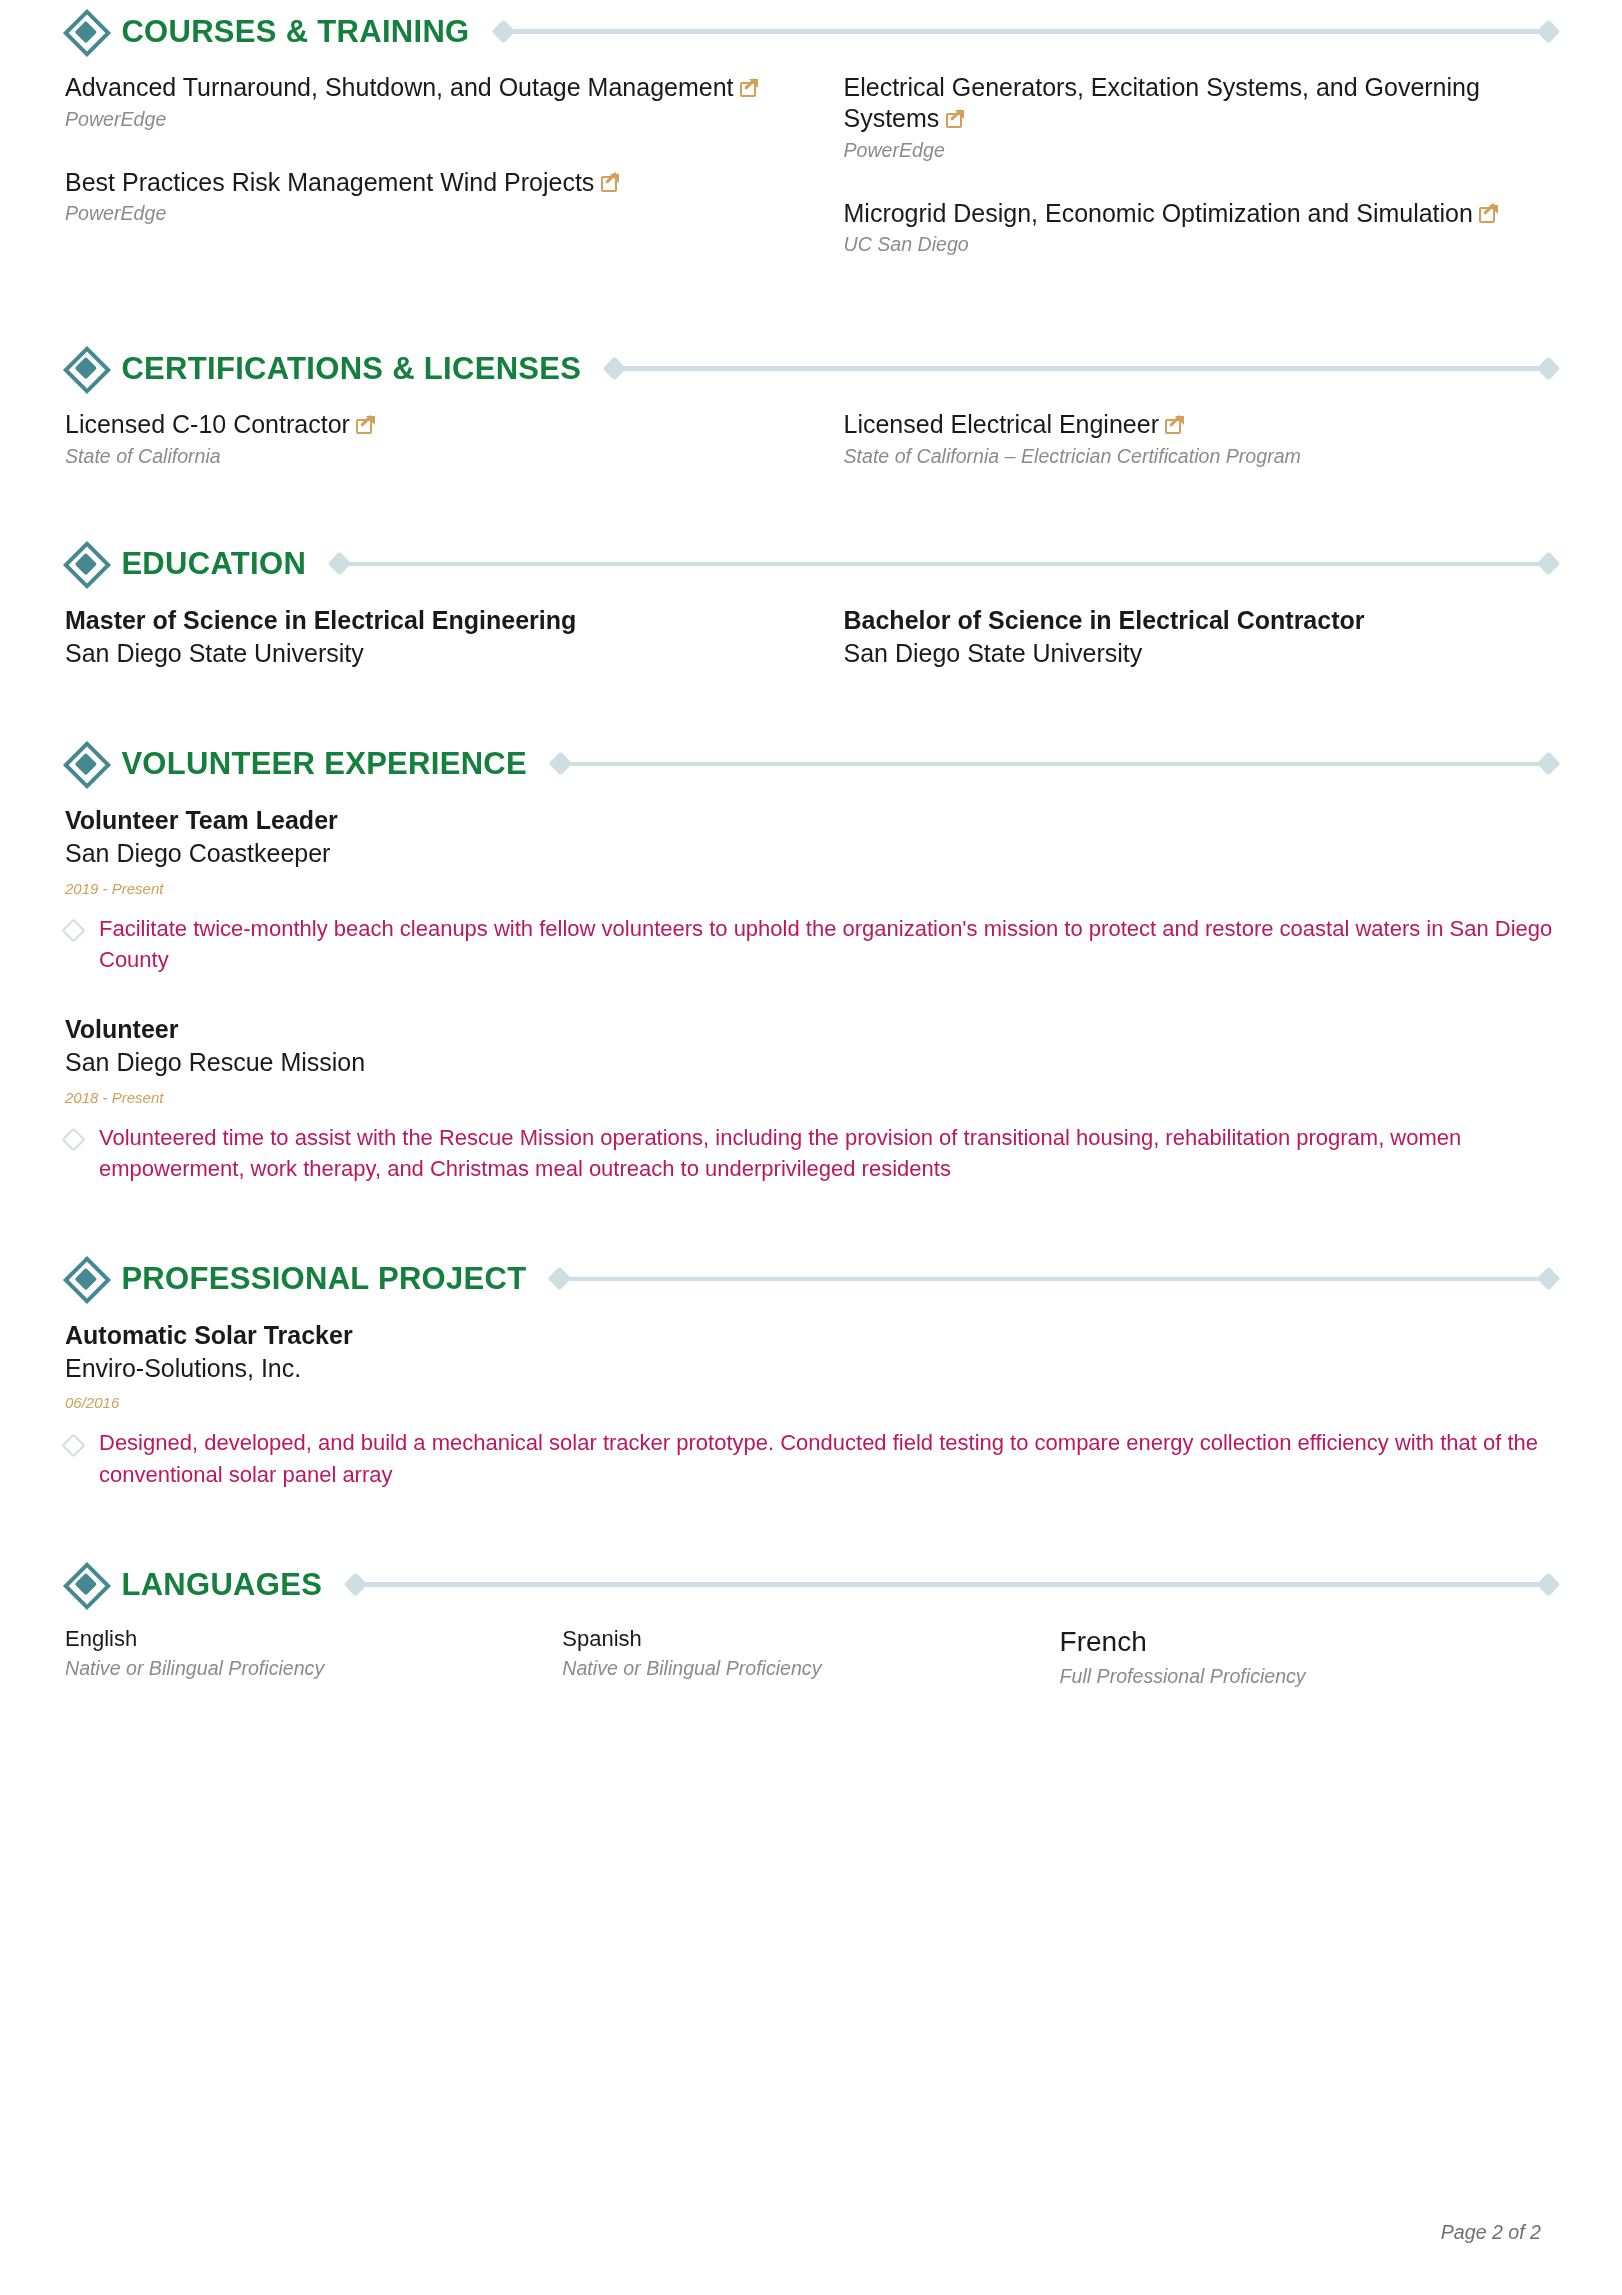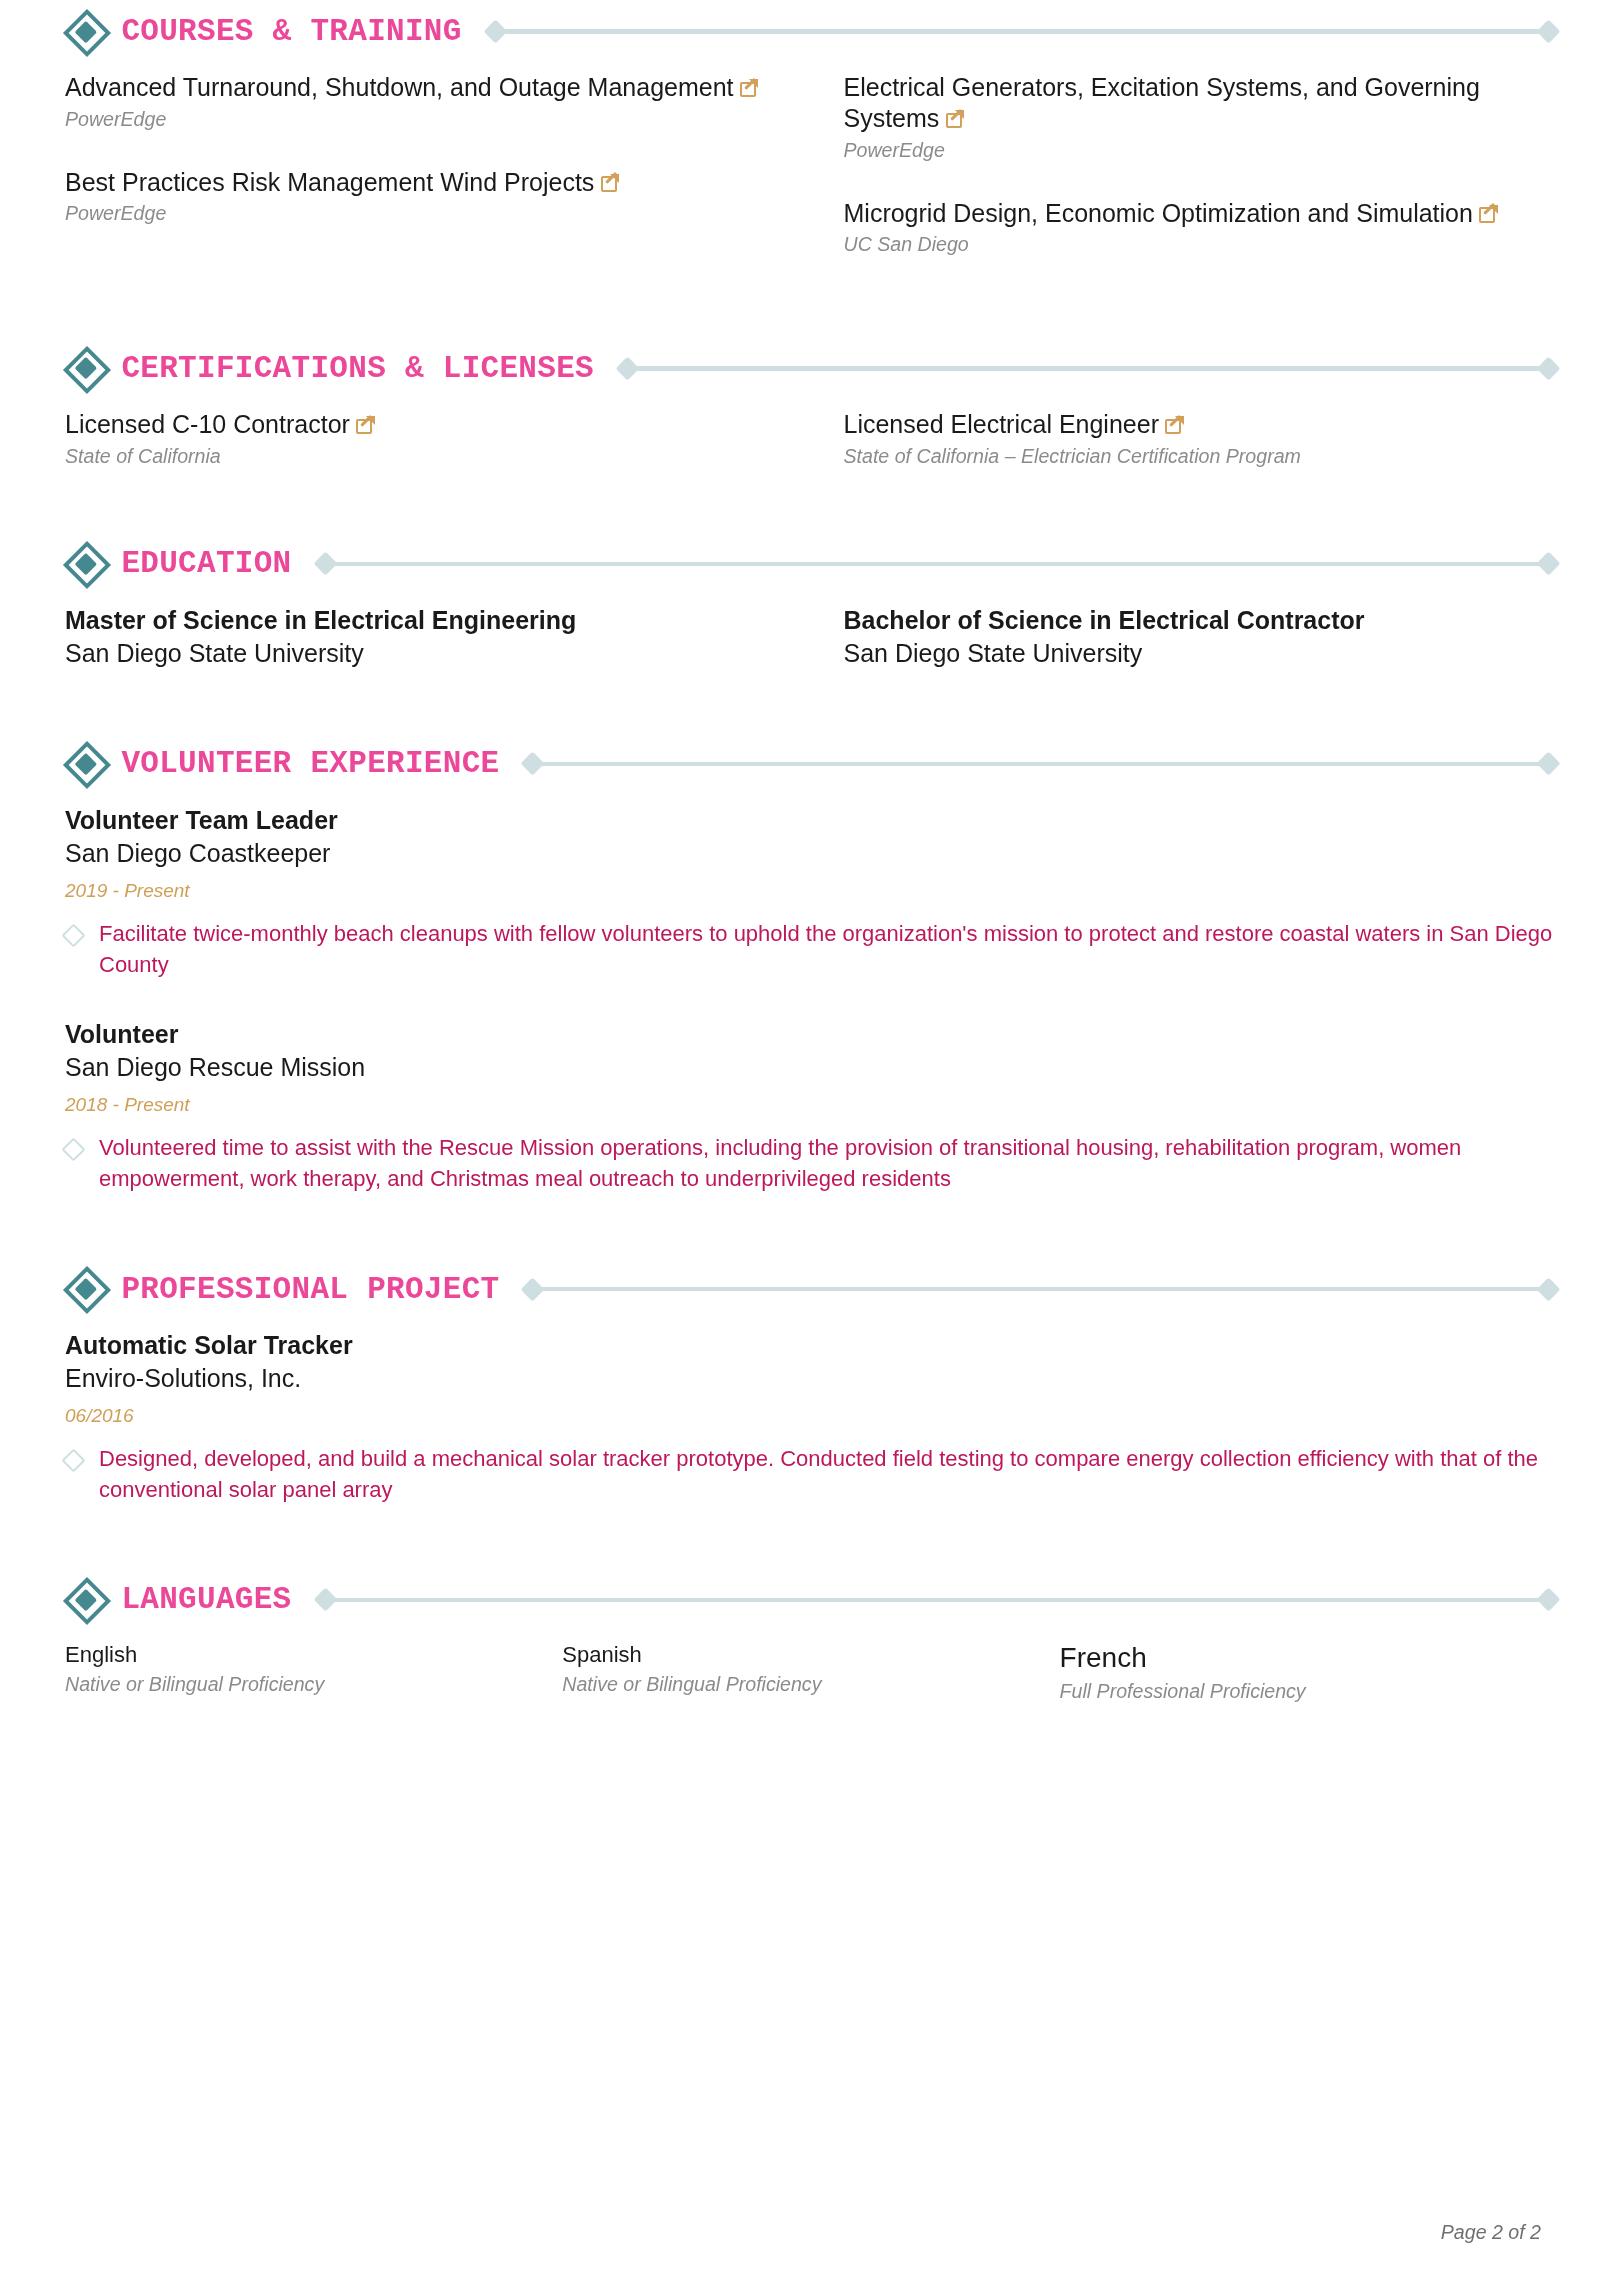--- a/index.html
+++ b/index.html
@@ -60,24 +60,23 @@
     background: #45888f;
     transform: rotate(45deg);
     border-radius: 2px;
   }
   .sec-title {
     flex: 0 0 auto;
     font-size: 31px;
     font-weight: bold;
     letter-spacing: 0.3px;
     line-height: 1;
-    color: #ec4899;
+    color: #15803d;
     white-space: nowrap;
     text-transform: uppercase;
-    font-family: Liberation Mono, monospace;
   }
   .sec-rule {
     flex: 1 1 auto;
     display: flex;
     align-items: center;
     margin-left: 25px;
     min-width: 26px;
   }
   .sec-rule .dia {
     flex: 0 0 auto;
@@ -131,21 +130,21 @@
     line-height: 1.3;
     margin-top: 3.9px;
   }
   .item-org {
     font-size: 25px;
     line-height: 1.3;
     color: #1a1a1a;
     margin-top: 1.3px;
   }
   .item-date {
-    font-size: 19px;
+    font-size: 15px;
     font-style: italic;
     color: #cfa058;
     line-height: 1.3;
     margin-top: 9.2px;
   }
 
   .ext {
     display: inline-block;
     width: 18.3px;
     height: 18.3px;

